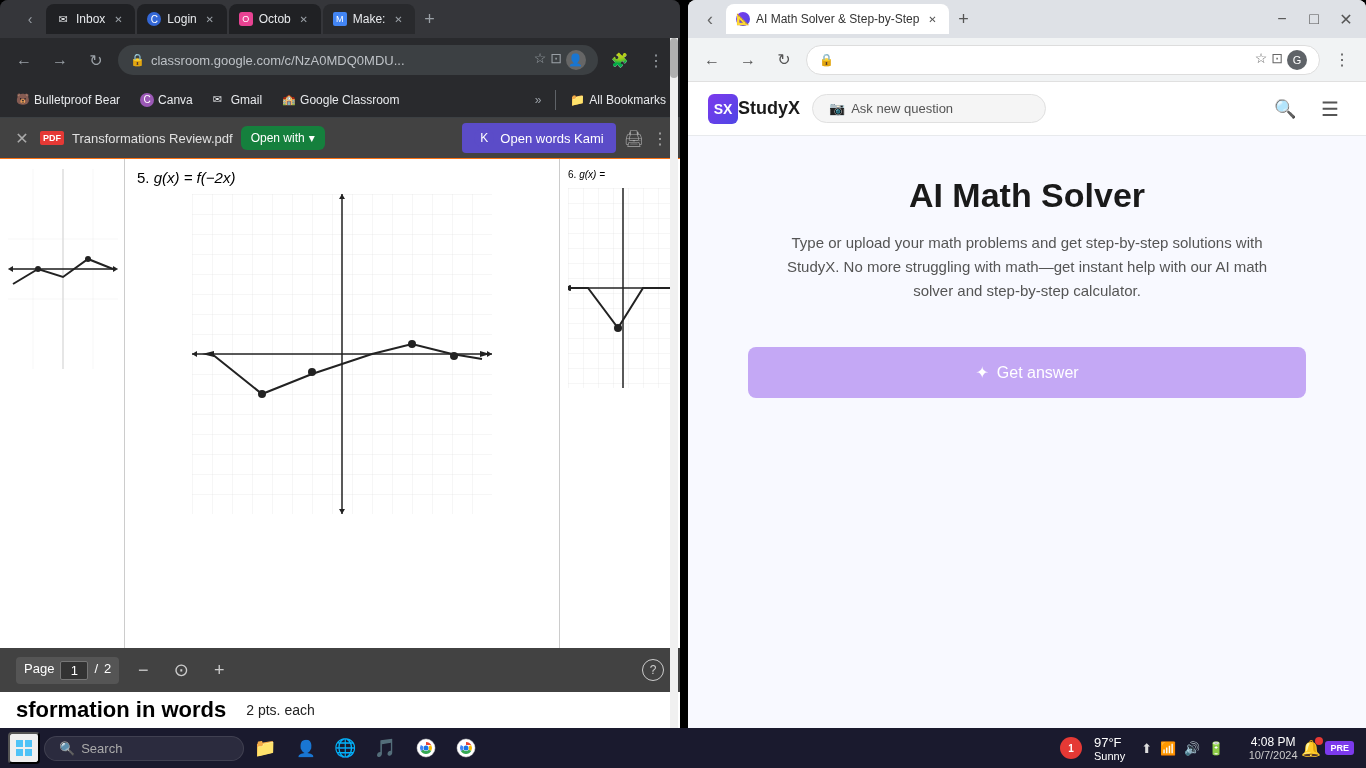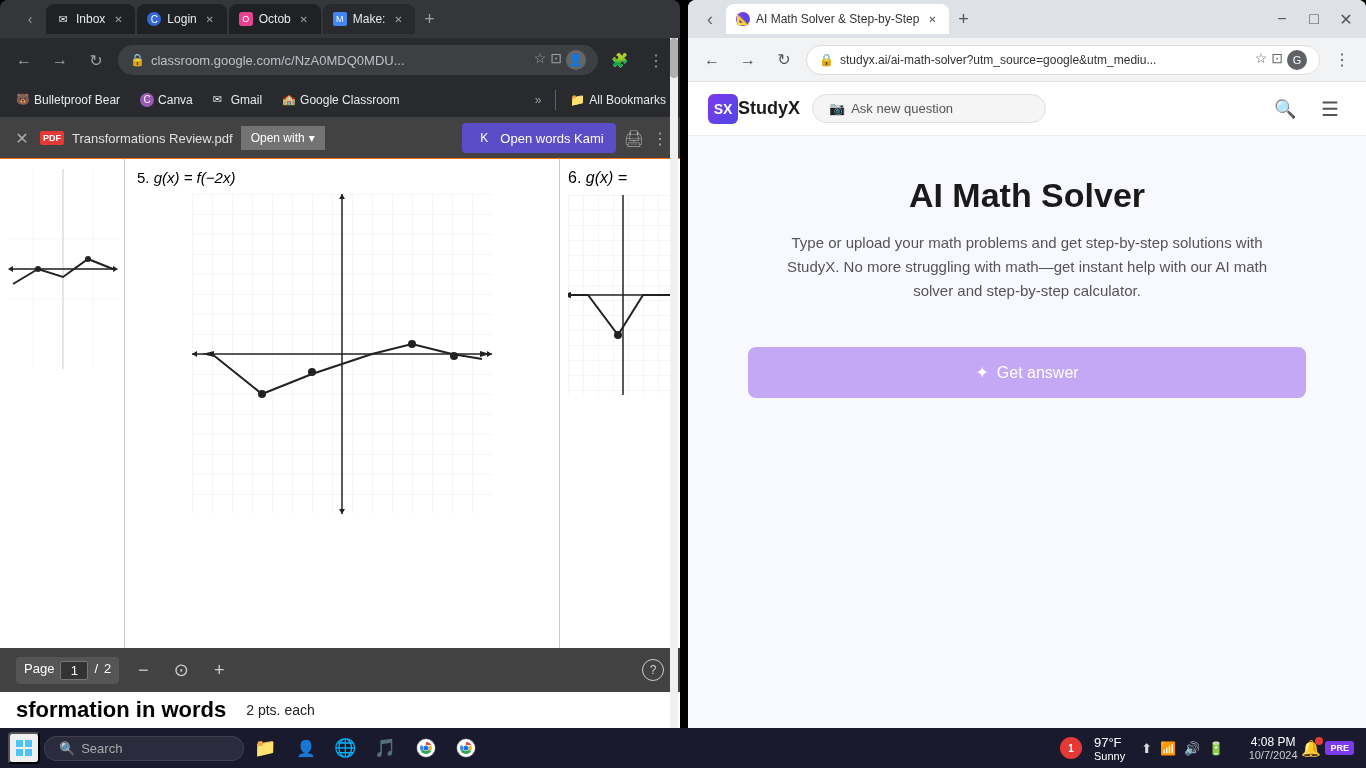--- a/index.html
+++ b/index.html
@@ -202,24 +202,24 @@
       font-size: 9px;
       font-weight: bold;
       padding: 2px 3px;
       border-radius: 2px;
     }
     .pdf-filename {
       color: #e0e0e0;
       font-size: 13px;
     }
     .pdf-open-with {
-      background: #737373;
+      background: #15803d;
       color: #fff;
       border: none;
-      border-radius: 0;
+      border-radius: 6px;
       padding: 5px 10px;
       font-size: 12px;
       cursor: pointer;
       display: flex;
       align-items: flex-end;
       gap: 4px;
     }
     .pdf-open-kami {
       background: #5b4cc8;
       color: #fff;
@@ -796,21 +796,21 @@
               <circle cx="262" cy="162" r="4" fill="#222"></circle>
 
               <polygon points="22,163 10,160 22,157" fill="#222"></polygon>
 
               <polygon points="288,163 298,160 288,157" fill="#222"></polygon>
             </svg>
           </div>
         </div>
 
         <div style="width:120px; min-width:120px; overflow:hidden; padding:10px 8px;">
-          <div style="font-size:16px; margin-bottom:8px;">
+          <div style="font-size:10px; margin-bottom:8px;">
             <span>6.</span>
             <em> g(x) = </em>
           </div>
           
           <svg width="110" height="200" viewBox="0 0 110 200">
             <defs>
               <pattern id="grid6" width="15" height="15" patternUnits="userSpaceOnUse">
                 <path d="M 15 0 L 0 0 0 15" fill="none" stroke="#ddd" stroke-width="0.5"></path>
               </pattern>
             </defs>
@@ -865,21 +865,20 @@
       <button class="rwc-btn">✕</button>
     </div>
   </div>
 
   <div class="nav-bar" style="background:#f1f3f4; border-bottom:1px solid #e0e0e0;">
     <button class="nav-btn" style="color:#555;">←</button>
     <button class="nav-btn" style="color:#555;">→</button>
     <button class="nav-btn" style="color:#555;">↻</button>
     <div class="url-bar" style="background:#fff;color:#333;border:1px solid #ddd;">
       <span style="font-size:12px;color:#666;">🔒</span>
-      <span style="font-size:12px;">studyx.ai/ai-math-solver?utm_source=google&amp;utm_mediu...</span>
       <div class="url-bar-icons">
         <span class="url-icon" style="color:#666;">☆</span>
         <span class="url-icon" style="color:#666;">⊡</span>
         <span class="url-icon" style="background:#5f6368;border-radius:50%;width:20px;height:20px;display:flex;align-items:center;justify-content:center;font-size:11px;color:#fff;">G</span>
       </div>
     </div>
     <button class="nav-btn" style="color:#555;">⋮</button>
   </div>
 
   <div class="studyx-nav">

